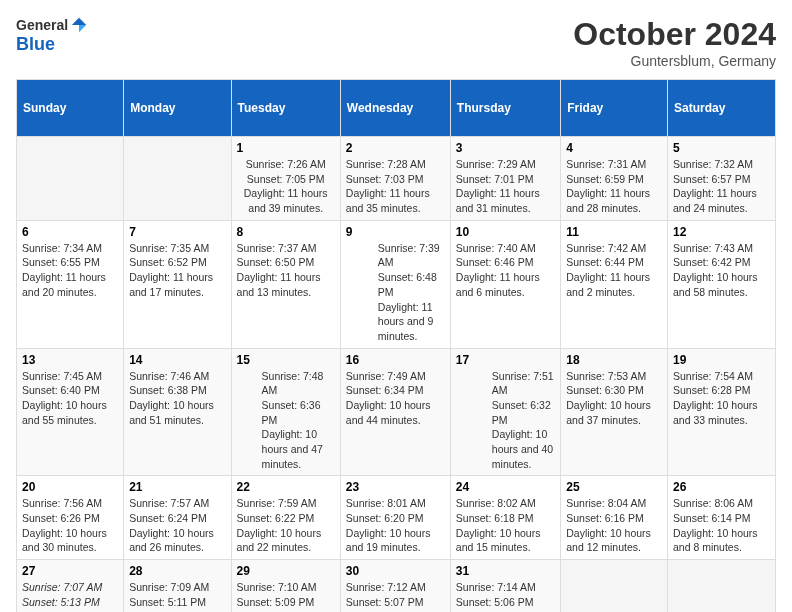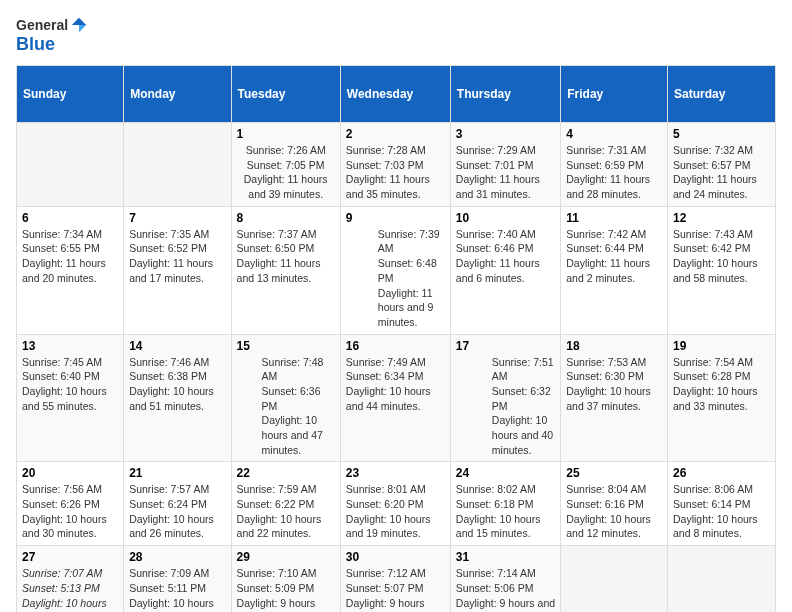--- a/index.html
+++ b/index.html
@@ -88,20 +88,22 @@
     <div style="display:flex;align-items:center;">
       <span style="font-size:14px;font-weight:bold;color:#333;">General</span>
       <svg class="logo-icon" viewBox="0 0 20 20" xmlns="http://www.w3.org/2000/svg">
         <polygon points="10,2 18,10 10,10 2,10" fill="#1565c0"></polygon>
         <polygon points="10,10 18,10 10,18" fill="#42a5f5"></polygon>
       </svg>
     </div>
     <span style="font-size:18px;font-weight:bold;color:#1565c0;">Blue</span>
   </div>
   <div class="title-section">
+    <div class="month-title">October 2024</div>
+    <div class="location">Guntersblum, Germany</div>
   </div>
 </div>
 
 <table>
   <thead>
     <tr id="thead-row">
         <th>Sunday</th>
         <th>Monday</th>
         <th>Tuesday</th>
         <th>Wednesday</th>

